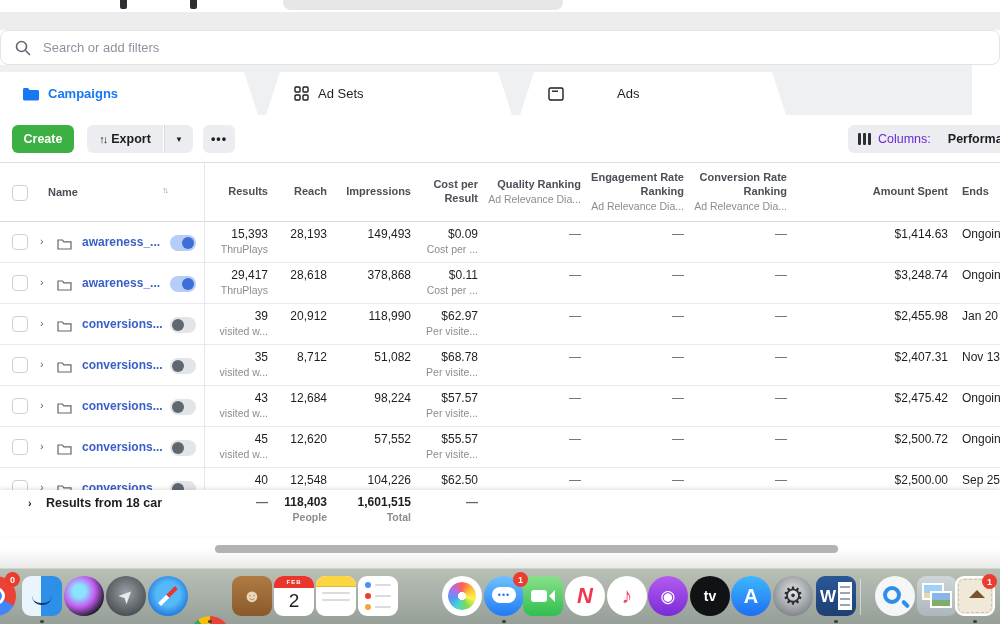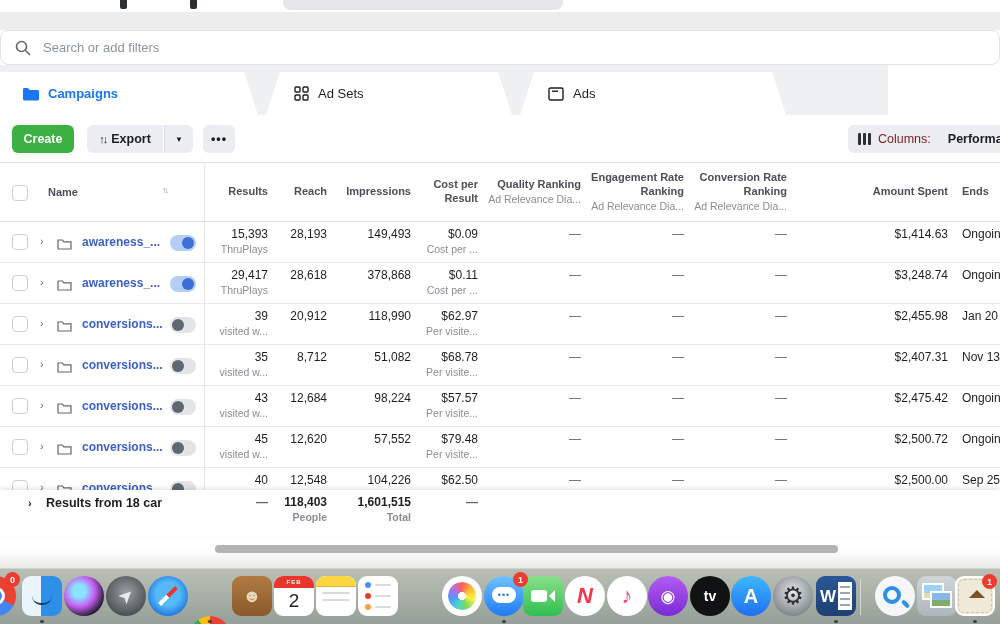--- a/index.html
+++ b/index.html
@@ -10,39 +10,39 @@
   .top-partial { position:absolute; top:0; left:0; width:1000px; height:12px; background:#fff; }
   .tp-glyph { position:absolute; top:0; width:7px; height:9px; background:#2c2f33; border-radius:0 0 2px 2px; }
   .tp-pill { position:absolute; top:-6px; left:283px; width:280px; height:16px; background:#e4e6e8; border-radius:8px; }
   .gray-strip { position:absolute; top:12px; left:0; width:1000px; height:18px; background:#ededed; }
 
   
   .filter-bar { position:absolute; top:30px; left:0; width:1000px; height:35px; background:#fff; border:1px solid #e2e4e8; border-radius:8px; display:flex; align-items:center; padding-left:14px; }
   .filter-bar .ph { color:#8d949e; font-size:13px; margin-left:12px; }
 
   
-  .tabbar { position:absolute; top:65px; left:0; width:888px; height:50px; background:#eef0f2; }
+  .tabbar { position:absolute; top:65px; left:0; width:972px; height:50px; background:#eef0f2; }
   .tab { position:absolute; top:7px; height:43px; background:#fff; display:flex; align-items:center; padding:0 0 0 22px; filter:drop-shadow(0 0 2px rgba(0,0,0,.10)); }
   .tab-campaigns { left:0; width:258px; clip-path:polygon(0 0,244px 0,258px 100%,0 100%); }
   .tab-adsets { left:266px; width:246px; clip-path:polygon(14px 0,232px 0,246px 100%,0 100%); padding-left:28px; }
-  .tab-ads { left:520px; width:266px; clip-path:polygon(14px 0,252px 0,266px 100%,0 100%); padding-left:28px; }
+  .tab-ads { left:520px; width:266px; clip-path:polygon(14px 0,252px 0,266px 100%,0 100%); padding-left:28px;gap:44px; }
   .tab-label { font-size:13px; color:#1c1e21; margin-left:9px; }
   .tab-campaigns .tab-label { color:#1877f2; font-weight:bold; }
 
   
   .toolbar { position:absolute; top:115px; left:0; width:1000px; height:47px; background:#fff; }
   .btn { display:flex; align-items:center; justify-content:center; border-radius:6px; font-size:12.5px; cursor:pointer; }
   .btn-create { position:absolute; left:12px; top:10px; width:62px; height:28px; background:#3cb043; color:#fff; font-weight:bold; }
   .btn-export { position:absolute; left:87px; top:10px; width:76px; height:28px; background:#ebedf0; color:#1c1e21; font-weight:bold; border-radius:6px 0 0 6px; }
   .btn-caret { position:absolute; left:164px; top:10px; width:29px; height:28px; background:#ebedf0; border-radius:0 6px 6px 0; border-left:1px solid #d8dade; font-size:8px; color:#1c1e21; }
   .btn-more { position:absolute; left:203px; top:10px; width:32px; height:28px; background:#ebedf0; color:#1c1e21; font-weight:bold; letter-spacing:1px; }
   .btn-columns { position:absolute; left:848px; top:10px; width:170px; height:28px; background:#ebedf0; justify-content:flex-start; padding-left:10px; }
   .col-bars { display:inline-flex; gap:2px; margin-right:7px; }
   .col-bars i { width:3px; height:12px; background:#2c2f33; border-radius:1px; }
-  .btn-columns .pfx { color:#7f1d1d; margin-right:17px; }
+  .btn-columns .pfx { color:#6d28d9; margin-right:17px; }
   .btn-columns .val { color:#1c1e21; font-weight:bold; }
   .exp-ico { font-size:11px; margin-right:5px; letter-spacing:-2px; }
 
   
   .table { position:absolute; top:162px; left:0; width:1000px; background:#fff; }
   .thead { position:relative; height:60px; border-top:1px solid #dadde1; border-bottom:1px solid #d8dadf; }
   .vdivider { position:absolute; left:204px; top:162px; width:1px; height:370px; background:#e4e6eb; z-index:3; }
   .hcell { position:absolute; top:0; bottom:0; display:flex; flex-direction:column; justify-content:center; align-items:flex-end; text-align:right; font-size:11px; font-weight:bold; color:#4b4f56; line-height:1.25; }
   .hcell .sub { font-weight:normal; font-size:10.5px; color:#8a8d91; margin-top:1px; }
   .c-results { right:732px; width:90px; }
@@ -407,21 +407,21 @@
           <span>45</span>
           <span class="sub">visited w...</span>
         </div>
       <div class="dcell c-reach">
           <span>12,620</span>
         </div>
       <div class="dcell c-impr">
           <span>57,552</span>
         </div>
       <div class="dcell c-cost">
-          <span>$79.48</span>
+          <span>$55.57</span>
           <span class="sub">Per visite...</span>
         </div>
       <div class="dcell dash c-qual">—</div>
       <div class="dcell dash c-eng">—</div>
       <div class="dcell dash c-conv">—</div>
       <div class="dcell c-amt">$2,500.72</div>
       <div class="dcell left c-ends">Ongoing</div>
     </div>
 
     <div class="trow">

